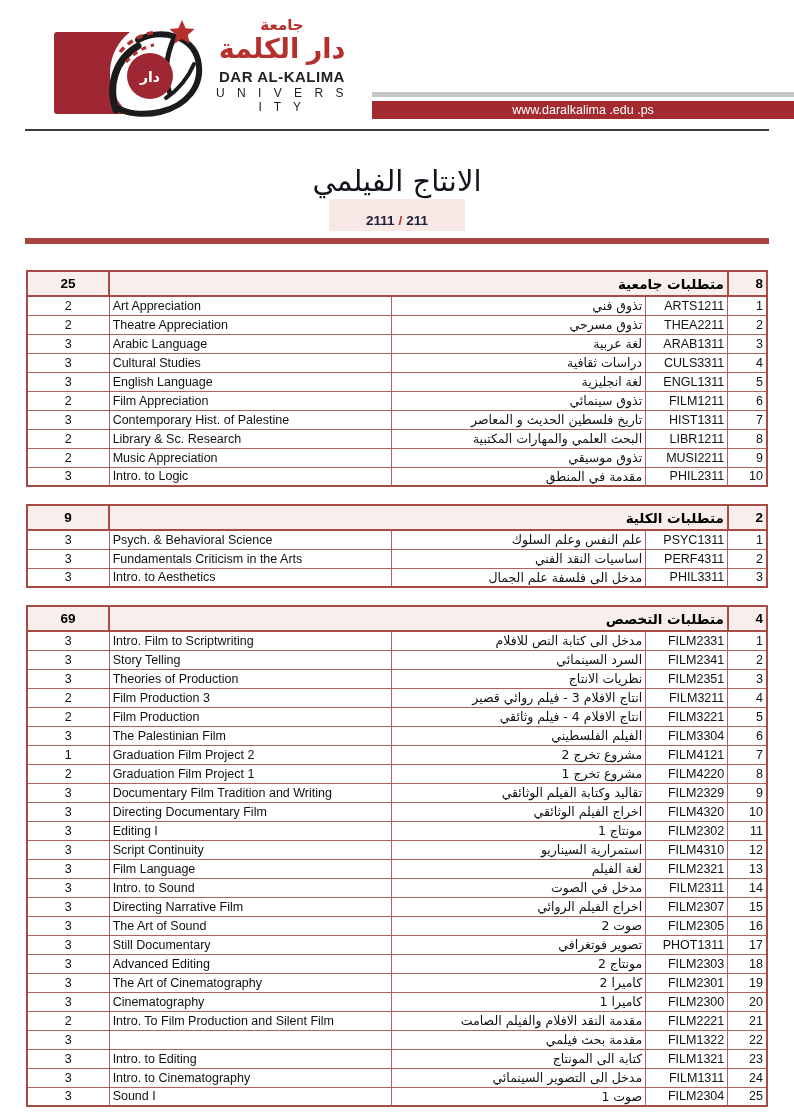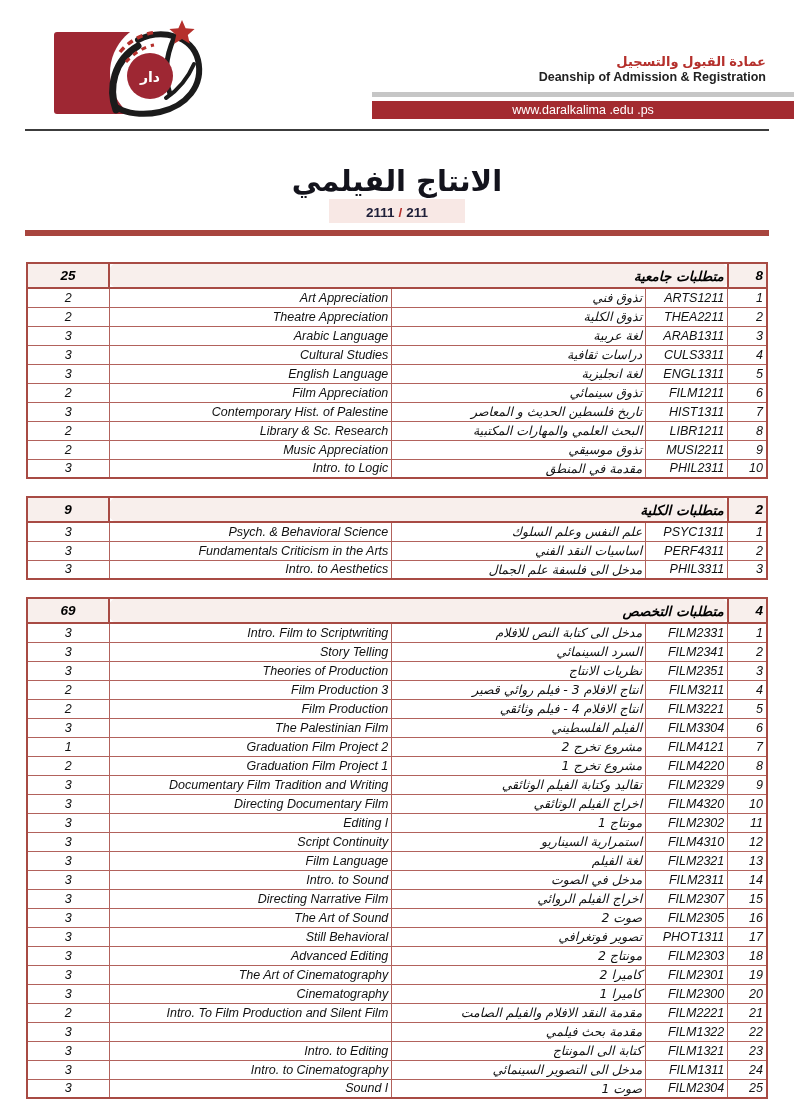--- a/index.html
+++ b/index.html
@@ -17,40 +17,40 @@
   .deanship { position:absolute; right:28px; top:54px; text-align:right; }
   .deanship-ar { color:var(--bright-red); font-weight:bold; font-size:13px; direction:rtl; }
   .deanship-en { color:#232323; font-weight:bold; font-size:12.5px; margin-top:1px; }
   .gray-bar { position:absolute; left:372px; right:0; top:92px; height:5px; background:#c6c6c6; }
   .red-bar  { position:absolute; left:372px; right:0; top:101px; height:18px; background:var(--bar-red);
               color:#fff; font-size:12.5px; text-align:center; line-height:18px; }
   .header-divider { position:absolute; left:25px; right:25px; top:129px; border-top:2px solid #3c3c3c; }
 
   
   .title-block { text-align:center; margin-top:6px; }
-  .program-title { font-family:"DejaVu Sans",sans-serif; font-weight:bold; font-size:29px; color:#13131c; direction:rtl;margin-top:32px; }
+  .program-title { font-family:"DejaVu Sans",sans-serif; font-weight:normal; font-size:29px; color:#13131c; direction:rtl;margin-top:32px; }
   .code-strip { margin:1px auto 0; width:136px; background:#f8e8e5; font-weight:bold; font-size:13.5px;
-                padding:6px 0 3px; color:#20203a; }
+                padding:14px 0 3px; color:#20203a; }
   .code-strip .slash { color:var(--bright-red); padding:0 4px; }
   .section-bar { margin:7px 25px 0; height:6px; background:#a8453e; }
 
   
-  .tables-wrap { padding:26px 26px 0;font-style:italic; }
+  .tables-wrap { padding:26px 26px 0; }
   table.course-table { width:100%; border-collapse:collapse; table-layout:fixed;
                        border:2px solid #a84b44; margin-bottom:17px; }
   table.course-table td { border:1px solid #b2625c; height:19px; padding:0 3px;
                           font-size:12.5px; color:#111; overflow:hidden; white-space:nowrap; }
   tr.head-row td { background:var(--header-fill); border:2px solid #a84b44;
                    font-weight:bold; font-size:13.5px; height:25px; color:#000; }
   .c-credits { text-align:center; }
-  .c-en   { text-align:right; padding-right:2px; }
+  .c-en   { padding-right:2px; }
   .c-ar   { direction:rtl; font-family:"DejaVu Sans",sans-serif; font-size:12.5px; }
   .c-code { text-align:right; padding-right:5px; }
   .c-num  { text-align:right; padding-right:3px; }
-  tr.head-row .c-span { text-align:right; direction:rtl; font-family:"DejaVu Sans",sans-serif;border-radius:9px; }
+  tr.head-row .c-span { text-align:right; direction:rtl; font-family:"DejaVu Sans",sans-serif; }
 </style>
 </head>
 <body>
 
 <div class="page">
 
   <div class="top-header">
 
     <svg class="logo" width="178" height="104" viewBox="0 0 178 104">
       <rect x="8" y="14" width="96" height="82" rx="3" fill="#9e2733"></rect>
@@ -63,25 +63,27 @@
 
       <path d="M74,34 C84,22 98,15 112,14" stroke="#b5302c" stroke-width="3.5" stroke-dasharray="6 5" fill="none"></path>
       <path d="M80,44 C88,35 98,29 108,27" stroke="#b5302c" stroke-width="3" stroke-dasharray="5 5" fill="none"></path>
 
       <circle cx="104" cy="58" r="23" fill="#9e2733"></circle>
       <text x="104" y="64" font-family="DejaVu Sans" font-size="14" font-weight="bold" fill="#ffffff" text-anchor="middle">دار</text>
 
       <path d="M136,2 l3.6,8.2 9,0.9 -6.8,5.9 2,8.8 -7.8-4.7 -7.8,4.7 2-8.8 -6.8-5.9 9-0.9 z" fill="#b5302c"></path>
     </svg>
 
-
-    <div class="deanship">
-      <div class="deanship-ar">عمادة القبول والتسجيل</div>
-      <div class="deanship-en">Deanship of Admission &amp; Registration</div>
+    <div class="uni-name-block">
+      <div class="uni-ar-small">جامعة</div>
+      <div class="uni-ar-big">دار الكلمة</div>
+      <div class="uni-en-big">DAR AL-KALIMA</div>
+      <div class="uni-en-small">U N I V E R S I T Y</div>
     </div>
+
 
     <div class="gray-bar"></div>
     <div class="red-bar">www.daralkalima .edu .ps</div>
     <div class="header-divider"></div>
   </div>
 
   <div class="title-block">
     <div class="program-title">الانتاج الفيلمي</div>
     <div class="code-strip"><span>2111</span><span class="slash">/</span><span>211</span></div>
   </div>
@@ -109,21 +111,21 @@
     <td class="c-credits">2</td>
     <td class="c-en">Art Appreciation</td>
     <td class="c-ar">تذوق فني</td>
     <td class="c-code">ARTS1211</td>
     <td class="c-num">1</td>
   </tr>
 
   <tr class="data-row">
     <td class="c-credits">2</td>
     <td class="c-en">Theatre Appreciation</td>
-    <td class="c-ar">تذوق الكلية</td>
+    <td class="c-ar">تذوق مسرحي</td>
     <td class="c-code">THEA2211</td>
     <td class="c-num">2</td>
   </tr>
 
   <tr class="data-row">
     <td class="c-credits">3</td>
     <td class="c-en">Arabic Language</td>
     <td class="c-ar">لغة عربية</td>
     <td class="c-code">ARAB1311</td>
     <td class="c-num">3</td>
@@ -368,21 +370,21 @@
   <tr class="data-row">
     <td class="c-credits">3</td>
     <td class="c-en">The Art of Sound</td>
     <td class="c-ar">صوت 2</td>
     <td class="c-code">FILM2305</td>
     <td class="c-num">16</td>
   </tr>
 
   <tr class="data-row">
     <td class="c-credits">3</td>
-    <td class="c-en">Still Behavioral</td>
+    <td class="c-en">Still Documentary</td>
     <td class="c-ar">تصوير فوتغرافي</td>
     <td class="c-code">PHOT1311</td>
     <td class="c-num">17</td>
   </tr>
 
   <tr class="data-row">
     <td class="c-credits">3</td>
     <td class="c-en">Advanced Editing</td>
     <td class="c-ar">مونتاج 2</td>
     <td class="c-code">FILM2303</td>

